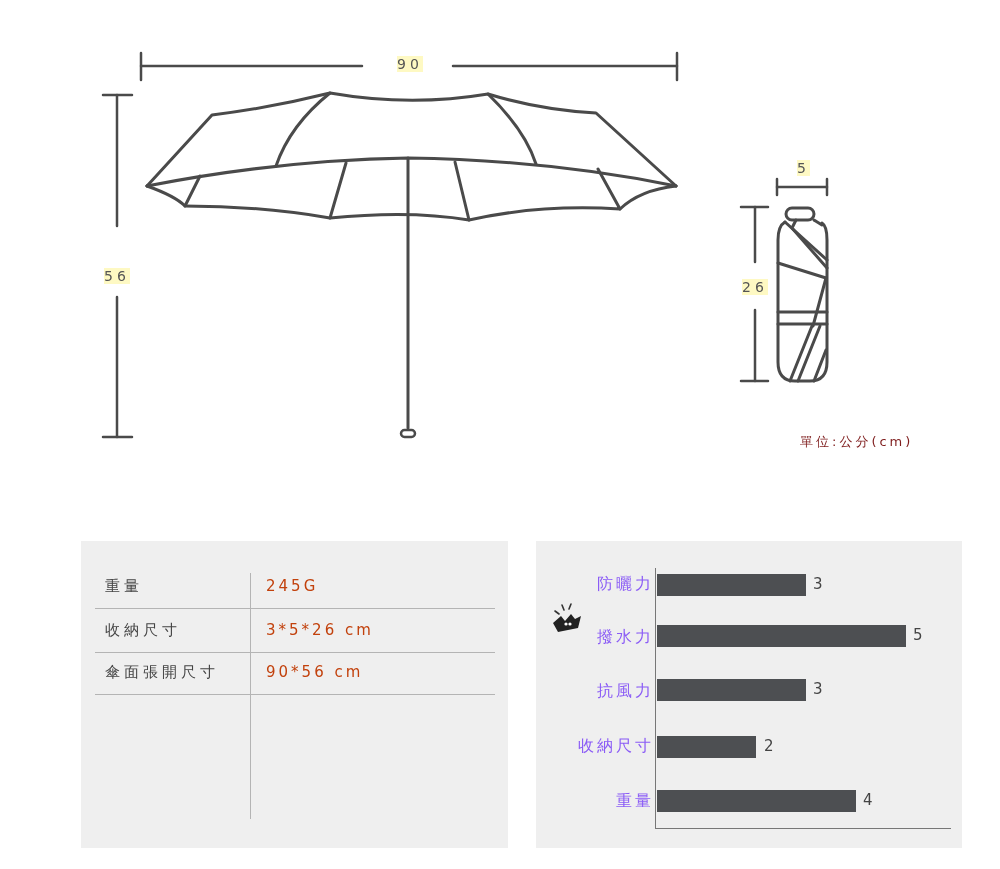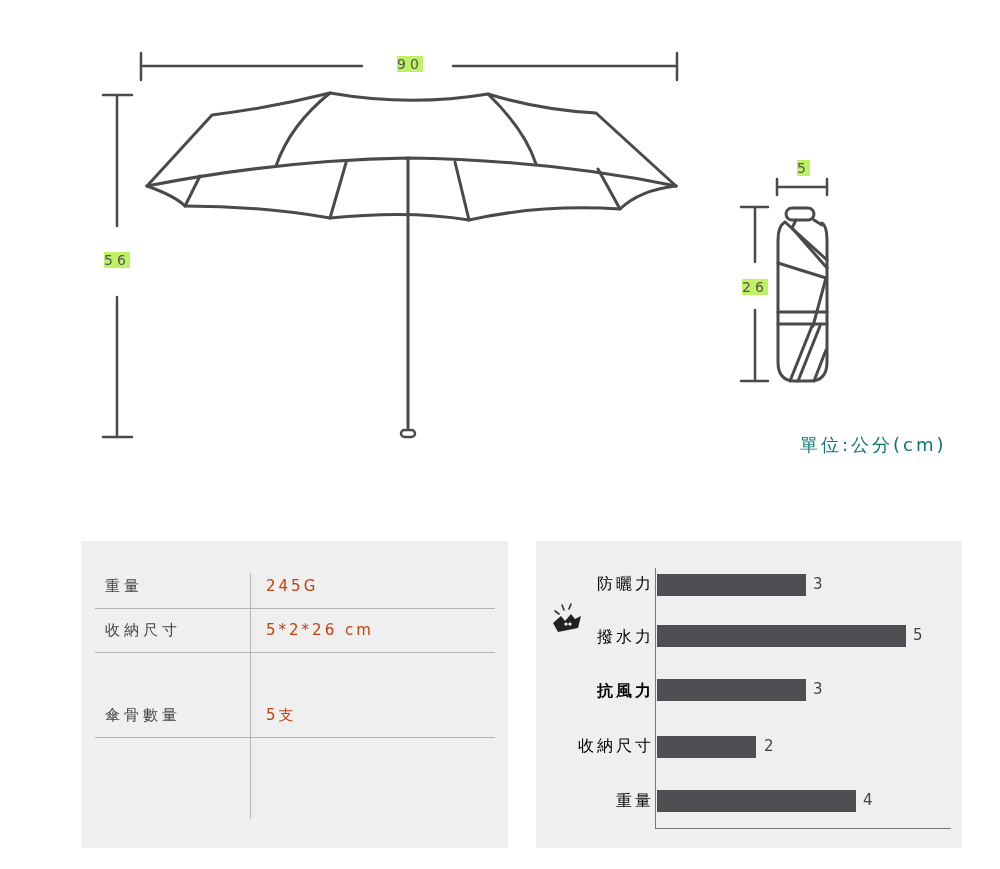--- a/index.html
+++ b/index.html
@@ -1,28 +1,28 @@
 <!DOCTYPE html>
 <html><head>
 <meta charset="utf-8">
 <style>
   html,body{margin:0;padding:0;background:#fff;}
   body{width:1000px;height:869px;position:relative;overflow:hidden;font-family:"DejaVu Sans","Liberation Sans",sans-serif;color:#444;}
   .abs{position:absolute;}
-  .dim-label{position:absolute;font-size:14px;letter-spacing:4px;color:#555;background:#bef264;}
-  .unit{position:absolute;left:800px;top:433px;font-size:18px;letter-spacing:3px;color:#0f766e;}
+  .dim-label{position:absolute;font-size:14px;letter-spacing:4px;color:#555;background:#fef9c3;}
+  .unit{position:absolute;left:800px;top:433px;font-size:13px;letter-spacing:3px;color:#7f1d1d;}
   .panel{position:absolute;background:#efefef;margin-left:26px;}
   #spec-panel{left:55px;top:541px;width:427px;height:307px;}
   #chart-panel{left:510px;top:541px;width:426px;height:307px;}
   .spec-row{position:absolute;left:14px;width:400px;height:43px;border-bottom:1px solid #b4b4b4;}
   .spec-row.last{border-bottom:none;}
   .spec-key{position:absolute;left:10px;top:12px;font-size:15px;letter-spacing:4px;color:#444;}
   .spec-val{position:absolute;left:171px;top:12px;font-size:15px;letter-spacing:3px;color:#c2410c;}
   .spec-divider{position:absolute;left:169px;top:32px;width:1px;height:246px;background:#b4b4b4;}
-  .bar-label{position:absolute;right:308px;font-size:16px;letter-spacing:3px;color:#000000;text-align:right;white-space:nowrap;}
+  .bar-label{position:absolute;right:308px;font-size:16px;letter-spacing:3px;color:#8b5cf6;text-align:right;white-space:nowrap;}
   .bar{position:absolute;left:121px;height:22px;background:#4d4f52;}
   .bar-val{position:absolute;font-size:15px;color:#444;}
   .axis-y{position:absolute;left:119px;top:27px;width:1px;height:260px;background:#777;}
   .axis-x{position:absolute;left:119px;top:287px;width:296px;height:1px;background:#777;}
 </style>
 </head>
 <body>
 
 <svg class="abs" style="left:0;top:0" width="720" height="450" viewBox="0 0 720 450">
   <g fill="none" stroke="#4a4a4a" stroke-width="3" stroke-linecap="round" stroke-linejoin="round">
@@ -48,21 +48,21 @@
     <path d="M185,206 Q260,206 330,218 L346,163"></path>
     <path d="M330,218 Q410,210 469,220 L455,162"></path>
     <path d="M469,220 Q540,204 620,209 L598,169"></path>
     <path d="M620,209 Q640,190 676,186"></path>
 
     <line x1="408" y1="158" x2="408" y2="428" stroke-width="3"></line>
     <rect x="401" y="430" width="14" height="7" rx="3.5" stroke-width="2.5"></rect>
   </g>
 </svg>
 <div class="dim-label" style="left:397px;top:56px;">90</div>
-<div class="dim-label" style="left:104px;top:252px;text-align:center;">56</div>
+<div class="dim-label" style="left:104px;top:268px;text-align:center;">56</div>
 
 <svg class="abs" style="left:730px;top:150px" width="120" height="240" viewBox="0 0 120 240">
   <g fill="none" stroke="#4a4a4a" stroke-width="3" stroke-linecap="round" stroke-linejoin="round">
     <line x1="47" y1="29" x2="47" y2="45" stroke-width="2.5"></line>
     <line x1="47" y1="37" x2="97" y2="37" stroke-width="2.5"></line>
     <line x1="97" y1="29" x2="97" y2="45" stroke-width="2.5"></line>
     <line x1="11" y1="57" x2="38" y2="57" stroke-width="2.5"></line>
     <line x1="25" y1="57" x2="25" y2="112" stroke-width="2.5"></line>
     <line x1="25" y1="160" x2="25" y2="231" stroke-width="2.5"></line>
     <line x1="11" y1="231" x2="38" y2="231" stroke-width="2.5"></line>
@@ -85,25 +85,25 @@
 <div class="unit">單位:公分(cm)</div>
 
 <div class="panel" id="spec-panel">
   <div class="spec-divider"></div>
   <div class="spec-row" style="top:24px;">
     <span class="spec-key">重量</span>
     <span class="spec-val">245G</span>
   </div>
   <div class="spec-row" style="top:68px;">
     <span class="spec-key">收納尺寸</span>
-    <span class="spec-val">5*2*26 cm</span>
+    <span class="spec-val">3*5*26 cm</span>
   </div>
-  <div class="spec-row" style="top:153px;">
-    <span class="spec-key">傘骨數量</span>
-    <span class="spec-val">5支</span>
+  <div class="spec-row" style="top:110px;">
+    <span class="spec-key">傘面張開尺寸</span>
+    <span class="spec-val">90*56 cm</span>
   </div>
 </div>
 
 <div class="panel" id="chart-panel">
   <div class="axis-y"></div>
   <div class="axis-x"></div>
 
   <div class="bar-label" style="top:33px;">防曬力</div>
   <div class="bar" style="top:33px;width:149px;"></div>
   <div class="bar-val" style="left:277px;top:34px;">3</div>
@@ -117,21 +117,21 @@
       </g>
       <path d="M1,21 L9,14 L13,19 L19,12 L23,17 L29,14 L26,26 L6,30 Z" fill="#222"></path>
       <circle cx="14" cy="22" r="1.6" fill="#fff"></circle>
       <circle cx="18" cy="22" r="1.6" fill="#fff"></circle>
     </svg>
   </div>
   <div class="bar-label" style="top:86px;">撥水力</div>
   <div class="bar" style="top:84px;width:249px;"></div>
   <div class="bar-val" style="left:377px;top:85px;">5</div>
 
-  <div class="bar-label" style="top:140px;font-weight:bold;">抗風力</div>
+  <div class="bar-label" style="top:140px;">抗風力</div>
   <div class="bar" style="top:138px;width:149px;"></div>
   <div class="bar-val" style="left:277px;top:139px;">3</div>
 
   <div class="bar-label" style="top:195px;">收納尺寸</div>
   <div class="bar" style="top:195px;width:99px;"></div>
   <div class="bar-val" style="left:228px;top:196px;">2</div>
 
   <div class="bar-label" style="top:250px;">重量</div>
   <div class="bar" style="top:249px;width:199px;"></div>
   <div class="bar-val" style="left:327px;top:250px;">4</div>

